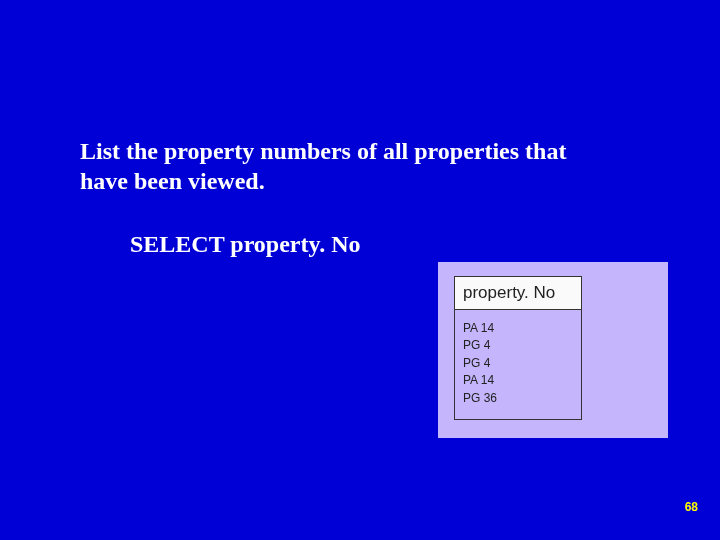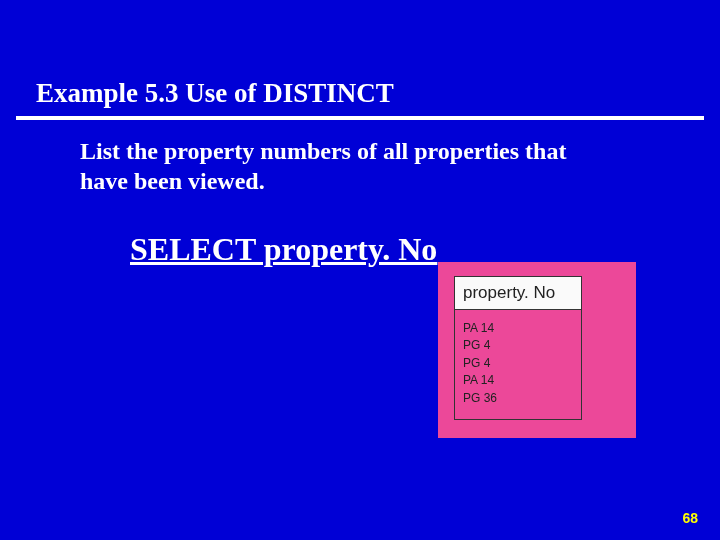--- a/index.html
+++ b/index.html
@@ -43,31 +43,30 @@
     color: #ffffff;
     font-size: 24px;
     font-weight: bold;
     line-height: 1.25;
   }
   .sql-block {
     position: absolute;
     top: 228px;
     left: 130px;
     color: #ffffff;
-    font-size: 32px;
+    font-size: 24px;
     font-weight: bold;
     line-height: 1.35;
-    text-decoration: underline;
   }
   .result-card {
     position: absolute;
     top: 262px;
     left: 438px;
-    width: 198px;
-    background: #ec4899;
+    width: 230px;
+    background: #c4b5fd;
     padding: 14px 16px 18px 16px;
   }
   .result-table {
     border: 1px solid #333;
     width: 128px;
   }
   .result-header {
     font-family: Arial, Helvetica, sans-serif;
     font-size: 17px;
     color: #222;
@@ -79,37 +78,33 @@
     padding: 10px 8px 12px 8px;
   }
   .result-cell {
     font-family: Arial, Helvetica, sans-serif;
     font-size: 12px;
     color: #222;
     line-height: 1.45;
   }
   .page-num {
     position: absolute;
-    bottom: 14px;
+    bottom: 26px;
     right: 22px;
     color: #ffff00;
     font-family: Arial, sans-serif;
-    font-size: 14px;
+    font-size: 12px;
     font-weight: bold;
   }
 </style>
 </head>
 <body>
 
 <div class="slide">
 
-  <div class="title-wrap">
-    <div class="title">Example 5.3  Use of DISTINCT</div>
-    <div class="title-underline"></div>
-  </div>
 
   <div class="body-text">List the property numbers of all properties that have been viewed.</div>
 
   <div class="sql-block">
     <div>SELECT property. No</div>
   </div>
 
   <div class="result-card">
     <div class="result-table">
       <div class="result-header">property. No</div>

